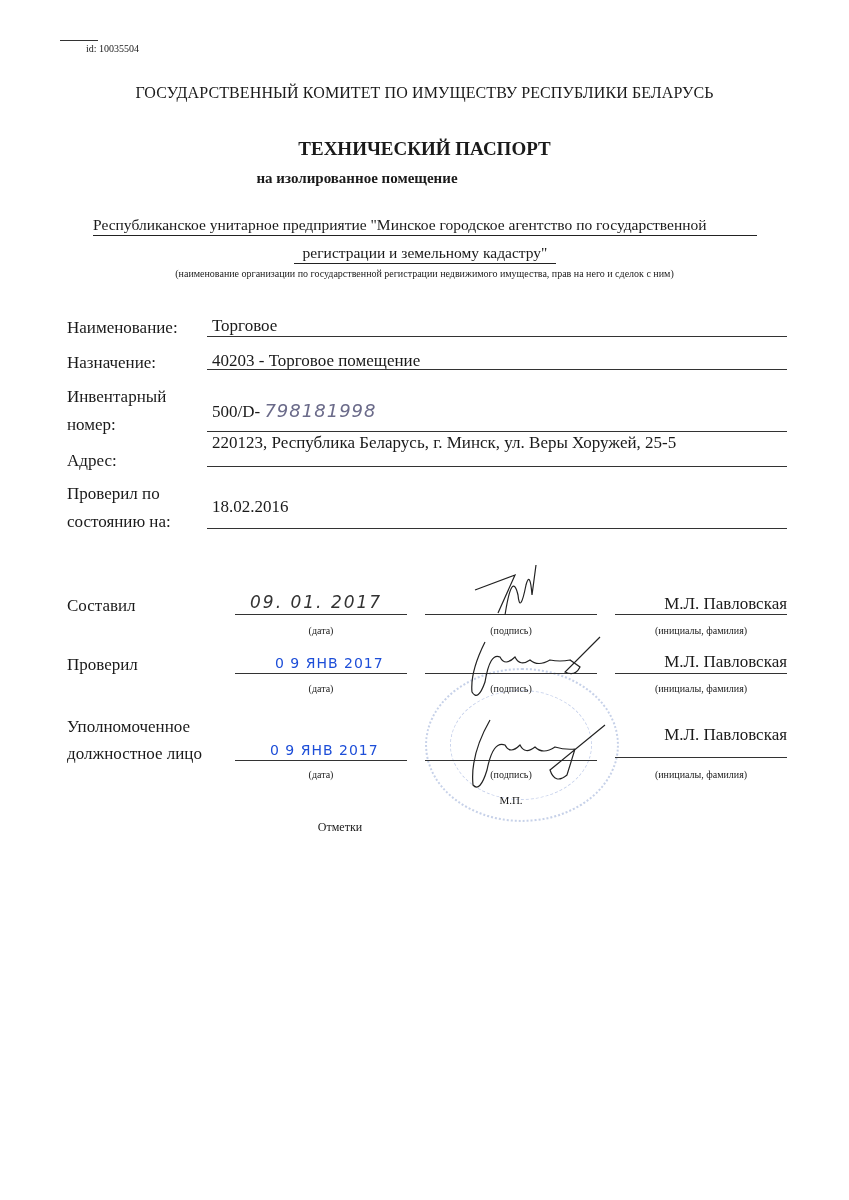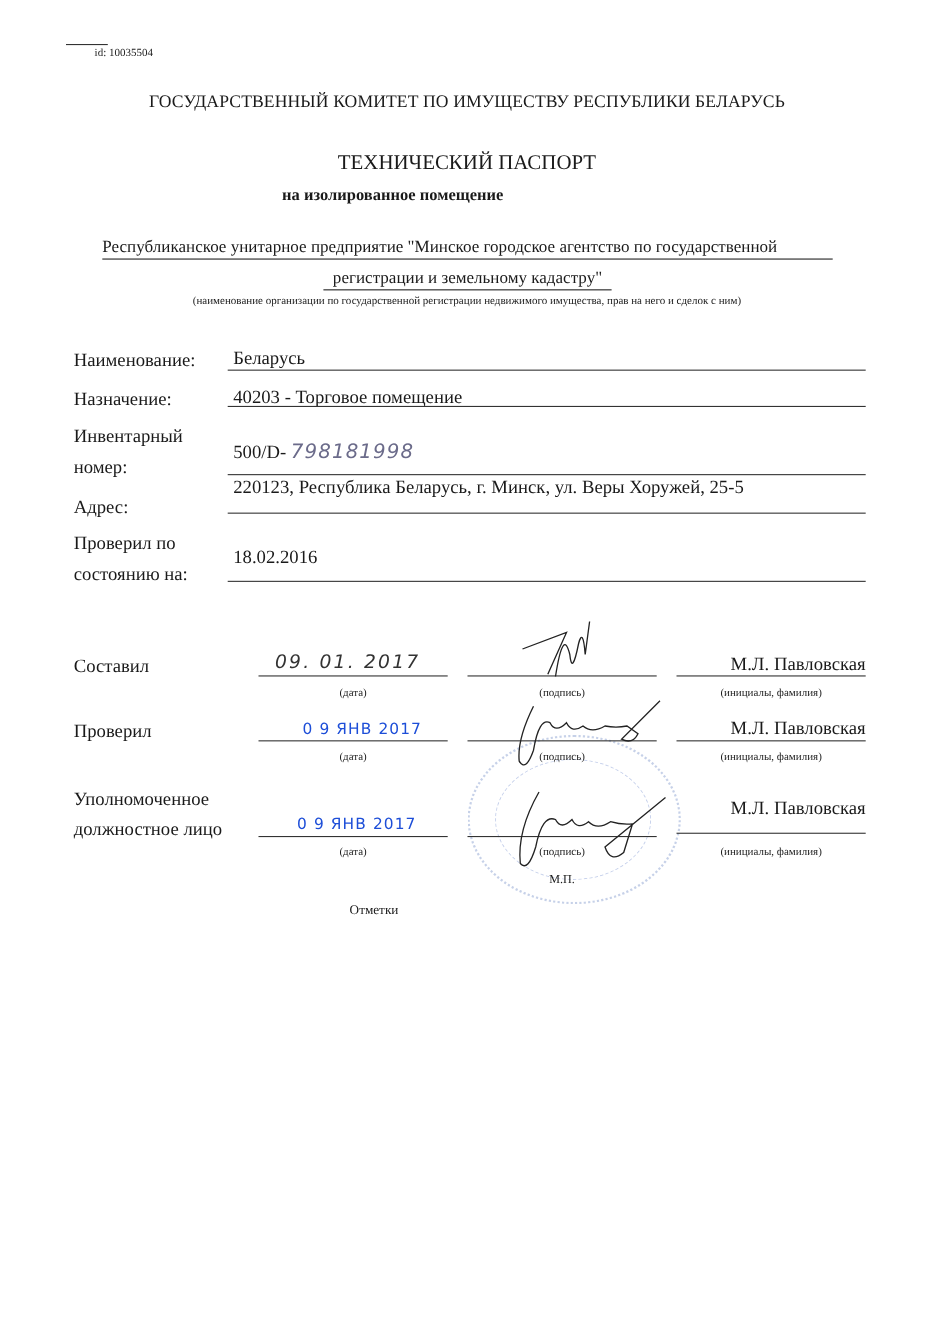--- a/index.html
+++ b/index.html
@@ -4,21 +4,21 @@
   <style>
     html, body { margin: 0; padding: 0; background: #ffffff; }
     body {
       width: 849px; height: 1200px; position: relative; overflow: hidden;
       font-family: "Liberation Serif", "DejaVu Serif", serif; color: #1a1a1a;
     }
     .abs { position: absolute; }
     .id-line { left: 60px; top: 40px; width: 38px; border-top: 1px solid #333; }
     .id-text { left: 86px; top: 43px; font-size: 10px; }
     .committee { left: 0; width: 849px; top: 84px; text-align: center; font-size: 16px; letter-spacing: 0.1px; }
-    .doc-title { left: 0; width: 849px; top: 138px; text-align: center; font-size: 19px; font-weight: normal; }
+    .doc-title { left: 0; width: 849px; top: 138px; text-align: center; font-size: 19px; font-weight: bold; }
     .doc-subtitle { left: 0; width: 714px; top: 170px; text-align: center; font-size: 15px; font-weight: bold; }
     .org-line1 { left: 93px; top: 216px; width: 664px; font-size: 15.5px; border-bottom: 1.5px solid #222; padding-bottom: 1px; }
     .org-line2 { left: 294px; top: 244px; width: 262px; text-align: center; font-size: 15.5px; border-bottom: 1.5px solid #222; padding-bottom: 1px; }
     .org-caption { left: 0; width: 849px; top: 268px; text-align: center; font-size: 10px; }
 
     .field-label { left: 67px; font-size: 17px; line-height: 27px; font-family: Liberation Serif, serif; }
     .field-value { left: 212px; font-size: 17px; }
     .field-rule { left: 207px; width: 580px; border-top: 1.5px solid #333; }
     .handwritten { font-family: "DejaVu Sans", sans-serif; font-style: italic; color: #6b6b8a; font-size: 18px; letter-spacing: 1px; }
 
@@ -40,21 +40,21 @@
 <div class="abs id-text">id: 10035504</div>
 <div class="abs committee">ГОСУДАРСТВЕННЫЙ КОМИТЕТ ПО ИМУЩЕСТВУ РЕСПУБЛИКИ БЕЛАРУСЬ</div>
 <div class="abs doc-title">ТЕХНИЧЕСКИЙ ПАСПОРТ</div>
 <div class="abs doc-subtitle">на изолированное помещение</div>
 
 <div class="abs org-line1">Республиканское унитарное предприятие "Минское городское агентство по государственной</div>
 <div class="abs org-line2">регистрации и земельному кадастру"</div>
 <div class="abs org-caption">(наименование организации по государственной регистрации недвижимого имущества, прав на него и сделок с ним)</div>
 
 <div class="abs field-label" style="top:314px">Наименование:</div>
-<div class="abs field-value" style="top:316px">Беларусь</div>
+<div class="abs field-value" style="top:316px">Торговое</div>
 <div class="abs field-rule" style="top:336px"></div>
 
 <div class="abs field-label" style="top:349px">Назначение:</div>
 <div class="abs field-value" style="top:351px">40203 - Торговое помещение</div>
 <div class="abs field-rule" style="top:369px"></div>
 
 <div class="abs field-label" style="top:383px">Инвентарный</div>
 <div class="abs field-label" style="top:411px">номер:</div>
 <div class="abs field-value" style="top:400px">
   <span>500/D-</span>

